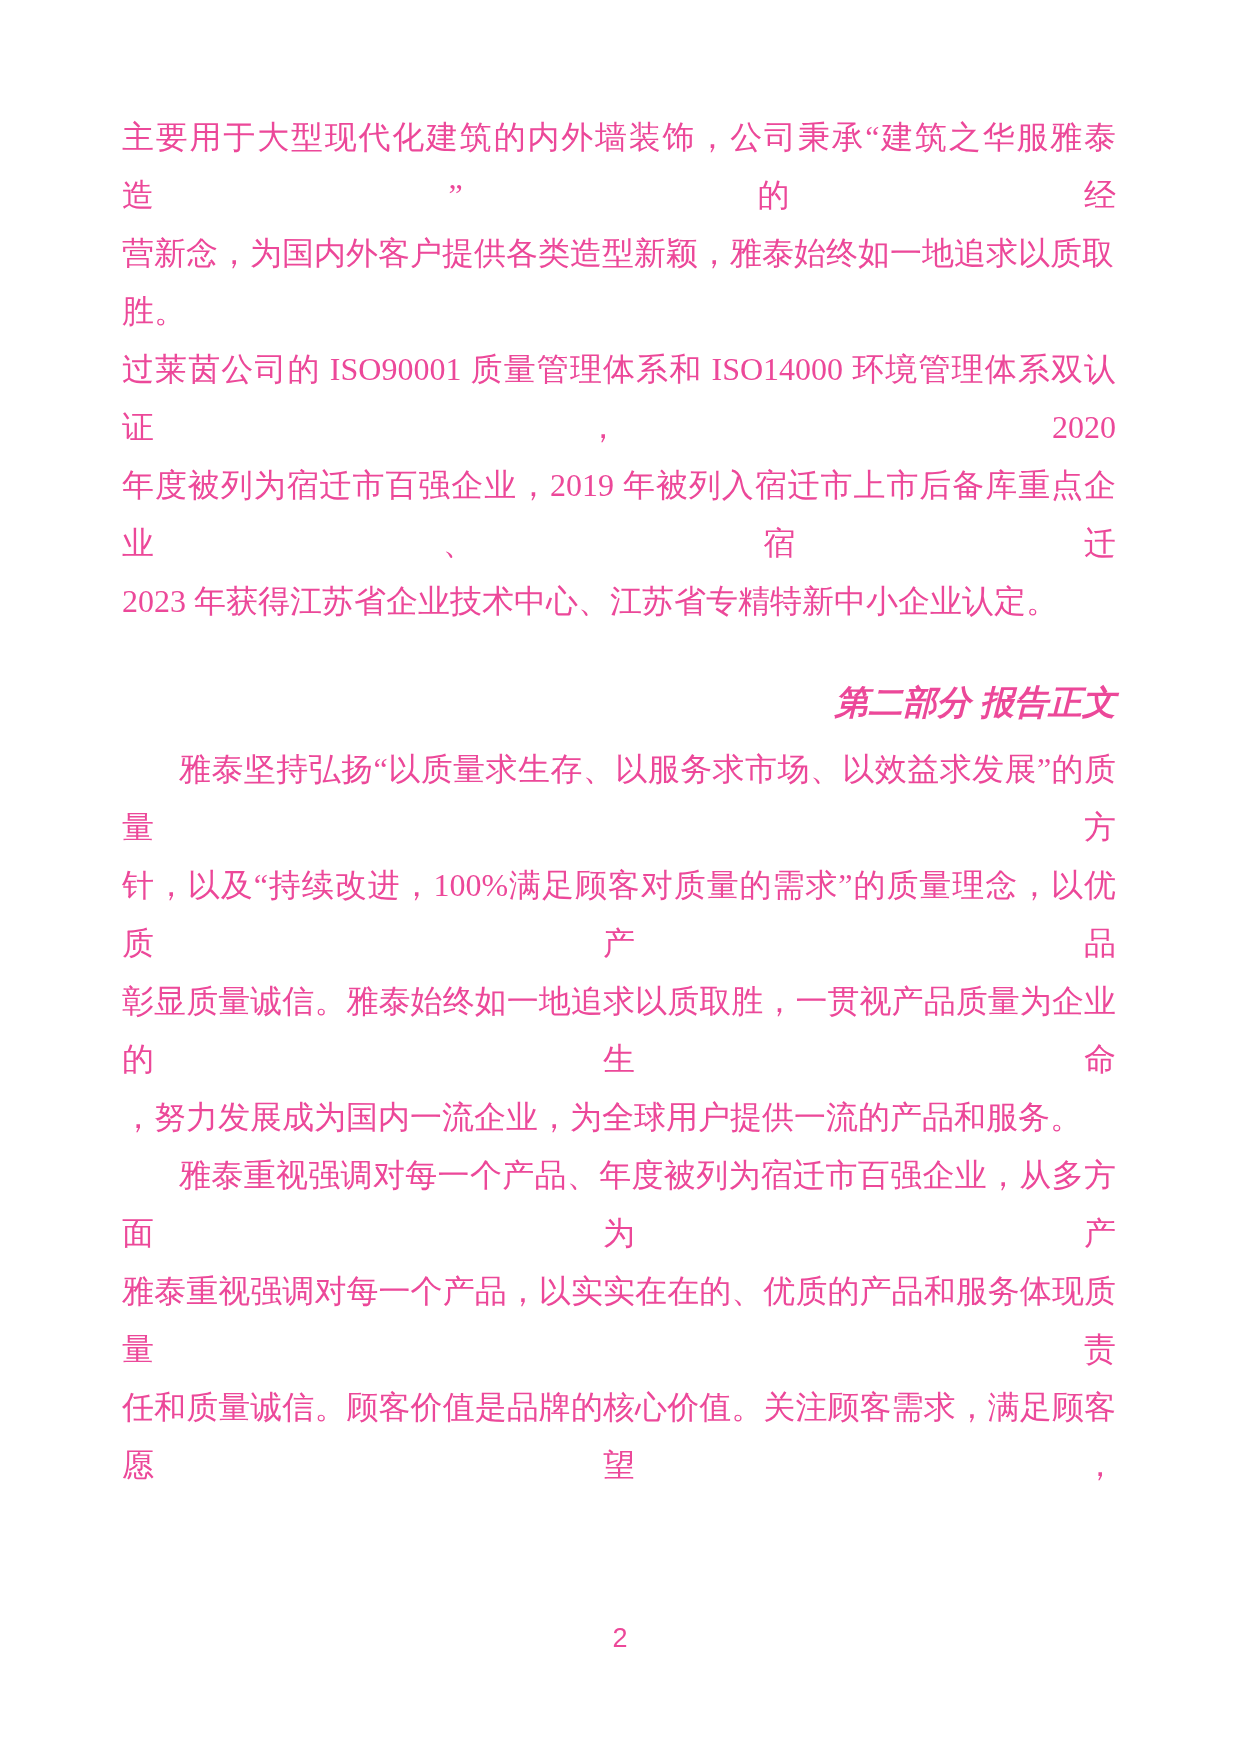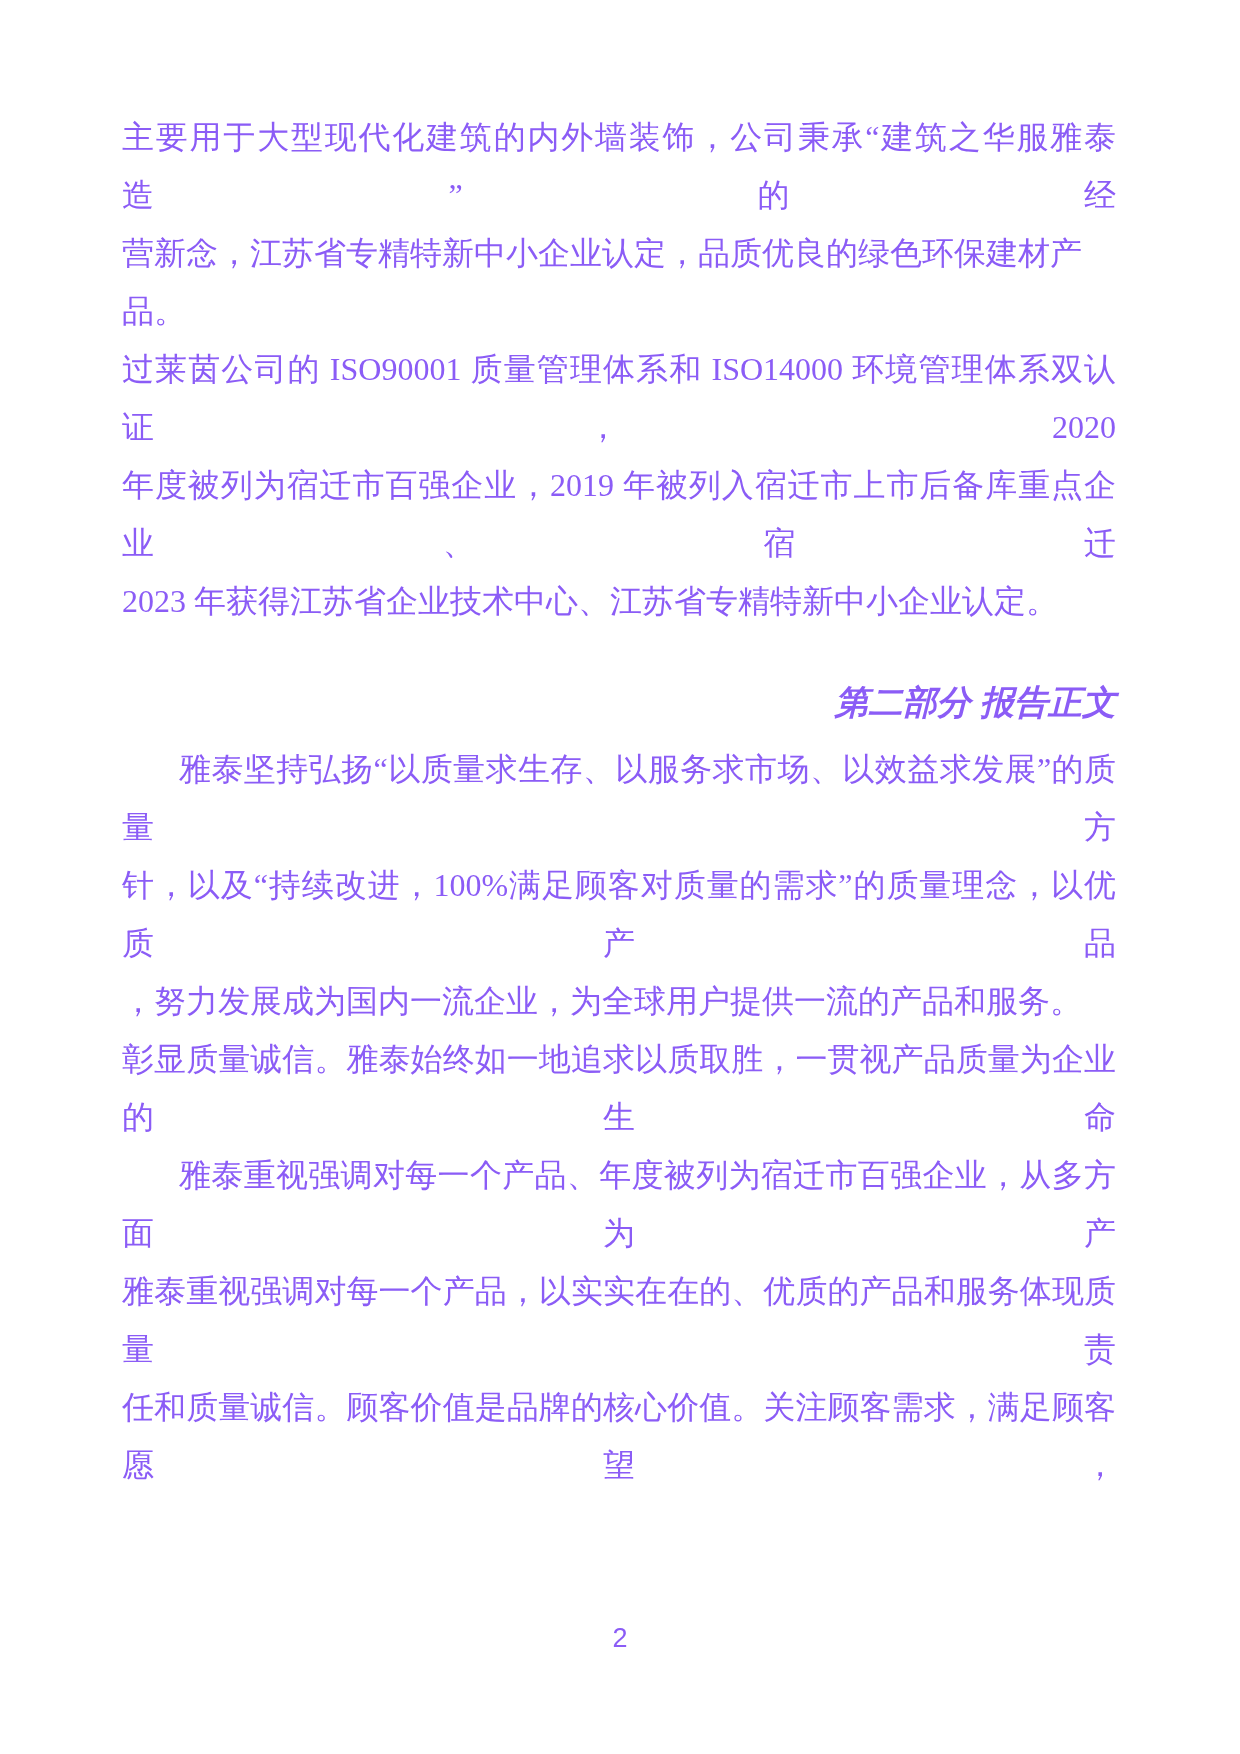--- a/index.html
+++ b/index.html
@@ -4,21 +4,21 @@
 <style>
   html, body { margin: 0; padding: 0; background: #ffffff; }
   .page {
     position: relative;
     width: 1240px;
     height: 1754px;
     margin: 0 auto;
     background: #ffffff;
     box-sizing: border-box;
     padding: 108px 124px 0 122px;
-    color: #8b5cf6;
+    color: #ec4899;
     font-family: "Liberation Serif", "DejaVu Serif", serif;
   }
   .line {
     font-size: 32px;
     line-height: 58px;
     text-align: justify;
     text-align-last: justify;
   }
   .line.end { text-align: left; text-align-last: left; }
   .line.ind { text-indent: 57px; }
@@ -49,37 +49,37 @@
     line-height: 32px;
   }
 </style>
 </head>
 <body>
 
 <div class="page">
 
   <div class="para">
     <div class="line">主要用于大型现代化建筑的内外墙装饰，公司秉承“建筑之华服雅泰造”的经</div>
-    <div class="line end">营新念，江苏省专精特新中小企业认定，品质优良的绿色环保建材产品。</div>
+    <div class="line end">营新念，为国内外客户提供各类造型新颖，雅泰始终如一地追求以质取胜。</div>
   </div>
 
   <div class="para">
     <div class="line">过莱茵公司的 ISO90001 质量管理体系和 ISO14000 环境管理体系双认证，2020</div>
     <div class="line">年度被列为宿迁市百强企业，2019 年被列入宿迁市上市后备库重点企业、宿迁</div>
     <div class="line end">2023 年获得江苏省企业技术中心、江苏省专精特新中小企业认定。</div>
   </div>
 
   <div class="heading">第二部分 报告正文</div>
 
 
   <div class="para">
     <div class="line ind">雅泰坚持弘扬“以质量求生存、以服务求市场、以效益求发展”的质量方</div>
     <div class="line">针，以及“持续改进，100%满足顾客对质量的需求”的质量理念，以优质产品</div>
+    <div class="line">彰显质量诚信。雅泰始终如一地追求以质取胜，一贯视产品质量为企业的生命</div>
     <div class="line end">，努力发展成为国内一流企业，为全球用户提供一流的产品和服务。</div>
-    <div class="line">彰显质量诚信。雅泰始终如一地追求以质取胜，一贯视产品质量为企业的生命</div>
   </div>
 
   <div class="para">
     <div class="line ind">雅泰重视强调对每一个产品、年度被列为宿迁市百强企业，从多方面为产</div>
     <div class="line">雅泰重视强调对每一个产品，以实实在在的、优质的产品和服务体现质量责</div>
     <div class="line">任和质量诚信。顾客价值是品牌的核心价值。关注顾客需求，满足顾客愿望，</div>
 
   </div>
 
   <div class="pagenum">2</div>

